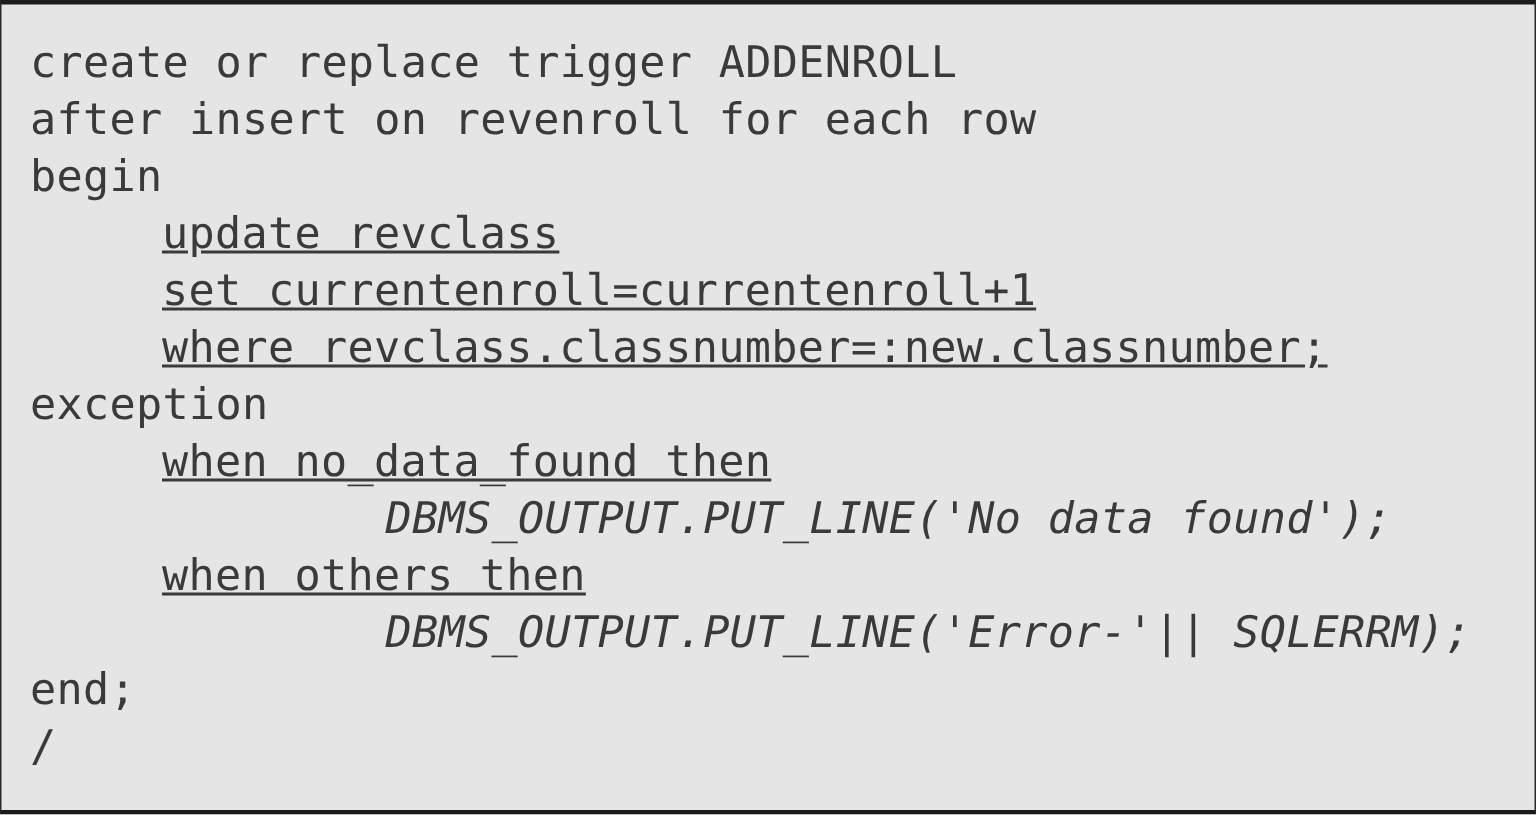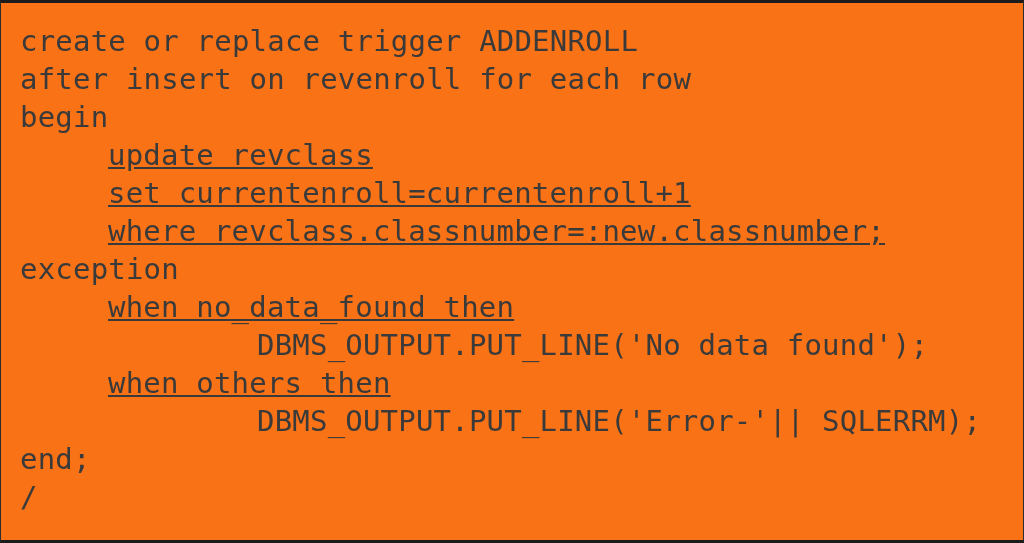--- a/index.html
+++ b/index.html
@@ -12,21 +12,21 @@
     height: 543px;
     overflow: hidden;
     font-family: "DejaVu Sans Mono", "Liberation Mono", monospace;
   }
 
   #code-figure {
     position: relative;
     box-sizing: border-box;
     width: 1024px;
     height: 543px;
-    background: #f97316;
+    background: #e5e5e5;
     border-top: 3px solid #1c1c1c;
     border-bottom: 3px solid #1c1c1c;
     border-left: 1px solid #2b2b2b;
     border-right: 1px solid #2b2b2b;
   }
 
   #code-block {
     position: absolute;
     left: 19px;
     top: 6px;
@@ -40,21 +40,21 @@
     line-height: 38px;
     font-size: 29px;
     letter-spacing: 0.2px;
     color: #3a3a3a;
     white-space: pre;
     font-family: "DejaVu Sans Mono", "Liberation Mono", monospace;
   }
 
   .indent-0 { padding-left: 0px; }
   .indent-1 { padding-left: 88px; text-decoration: underline; }
-  .indent-2 { padding-left: 237px; }
+  .indent-2 { padding-left: 237px; font-style: italic; }
 </style>
 </head>
 <body>
 
 <div id="code-figure">
   <pre id="code-block"><code class="code-line indent-0">create or replace trigger ADDENROLL</code><code class="code-line indent-0">after insert on revenroll for each row</code><code class="code-line indent-0">begin</code><code class="code-line indent-1">update revclass</code><code class="code-line indent-1">set currentenroll=currentenroll+1</code><code class="code-line indent-1">where revclass.classnumber=:new.classnumber;</code><code class="code-line indent-0">exception</code><code class="code-line indent-1">when no_data_found then</code><code class="code-line indent-2">DBMS_OUTPUT.PUT_LINE('No data found');</code><code class="code-line indent-1">when others then</code><code class="code-line indent-2">DBMS_OUTPUT.PUT_LINE('Error-'|| SQLERRM);</code><code class="code-line indent-0">end;</code><code class="code-line indent-0">/</code>
   </pre>
 </div>
 
 </body></html>

